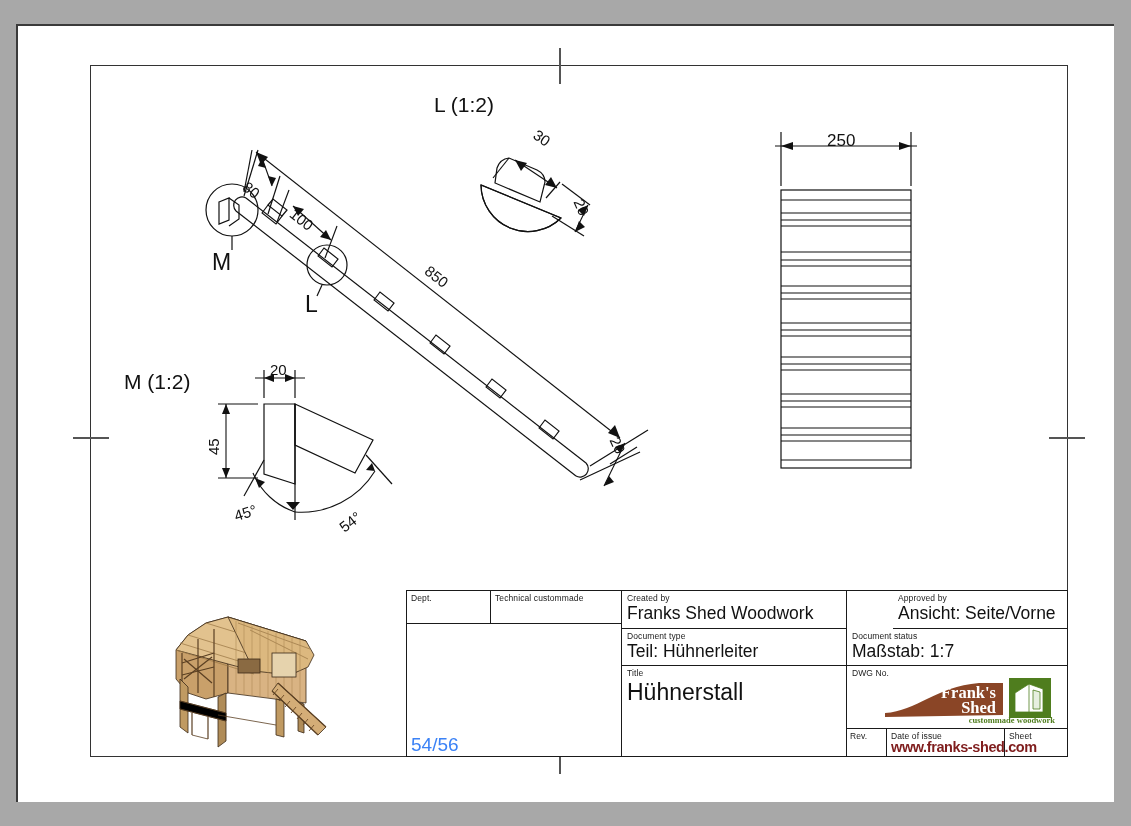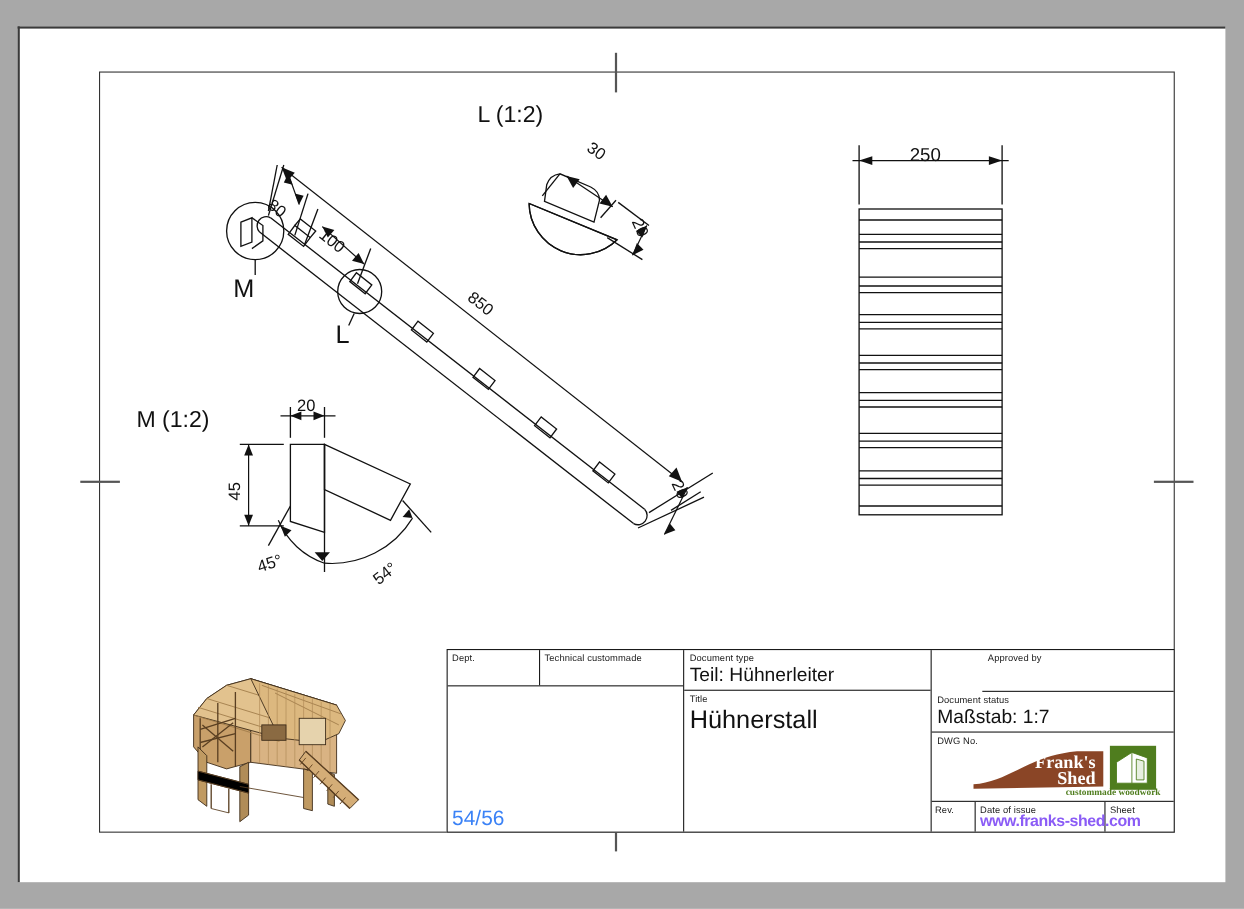--- a/index.html
+++ b/index.html
@@ -108,21 +108,21 @@
   .row-approved { height: 38px; margin-left: 46px; }
   .row-status   { height: 37px; }
   .row-dwg      { height: 63px; position: relative; }
   .row-rev      { flex: 1; display: flex; }
   .rev-cell   { width: 40px; border-right: 1.4px solid #1a1a1a; box-sizing: border-box; padding: 2px 3px; }
   .date-cell  { flex: 1; border-right: 1.4px solid #1a1a1a; box-sizing: border-box; padding: 2px 4px; position: relative; }
   .sheet-cell { width: 62px; box-sizing: border-box; padding: 2px 4px; }
   .url-text {
     font-size: 14.5px;
     font-weight: bold;
-    color: #8b5cf6;
+    color: #7f1d1d;
     letter-spacing: -0.4px;
     white-space: nowrap;
     position: absolute;
     left: 4px;
     bottom: 1px;
     text-align: right;
   }
   .sheet-val { font-size: 19px; color: #3b82f6; position: absolute; bottom: 0px; left: 4px; }
   
   .row-created { height: 38px; }
@@ -409,33 +409,38 @@
           <div class="tb-val"></div>
         </div>
         <div class="techref-cell">
           <div class="tb-hdr">Technical custommade</div>
           <div class="tb-val"></div>
         </div>
       </div>
     </div>
 
     <div class="tb-col tb-col-mid">
+      <div class="tb-cell tb-b row-created">
+        <div class="tb-hdr">Created by</div>
+        <div class="tb-val">Franks Shed Woodwork</div>
+      </div>
       <div class="tb-cell tb-b row-doctype">
         <div class="tb-hdr">Document type</div>
         <div class="tb-val">Teil: Hühnerleiter</div>
       </div>
       <div class="tb-cell row-title">
         <div class="tb-hdr">Title</div>
         <div class="tb-val tb-val-big">Hühnerstall</div>
       </div>
     </div>
 
     <div class="tb-col tb-col-right">
       <div class="tb-cell tb-b row-approved">
         <div class="tb-hdr">Approved by</div>
+        <div class="tb-val">Ansicht: Seite/Vorne</div>
       </div>
       <div class="tb-cell tb-b row-status">
         <div class="tb-hdr">Document status</div>
         <div class="tb-val">Maßstab: 1:7</div>
       </div>
       <div class="tb-cell tb-b row-dwg">
         <div class="tb-hdr">DWG No.</div>
 
         <svg id="logo" viewBox="0 0 178 50">
           <path d="M2,38 C34,36 52,12 96,8 L120,8 L120,40 L2,42 Z" fill="#8a4526"></path>

